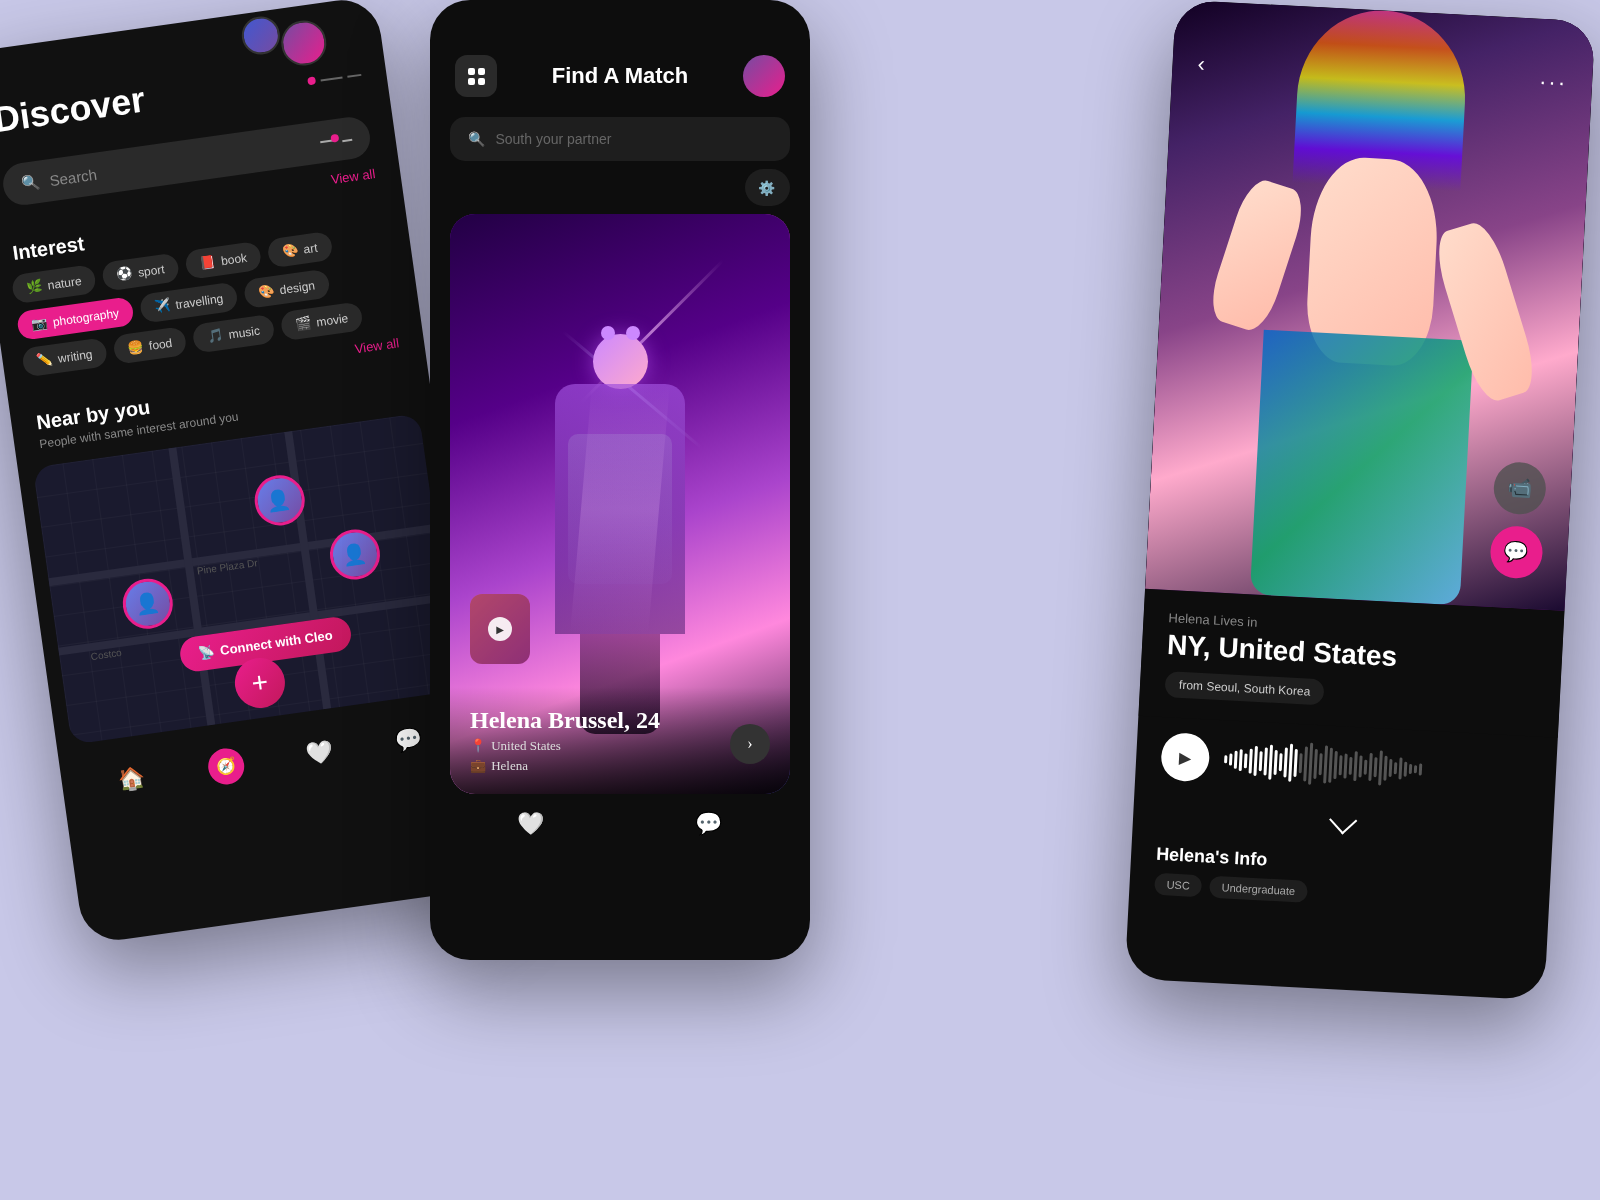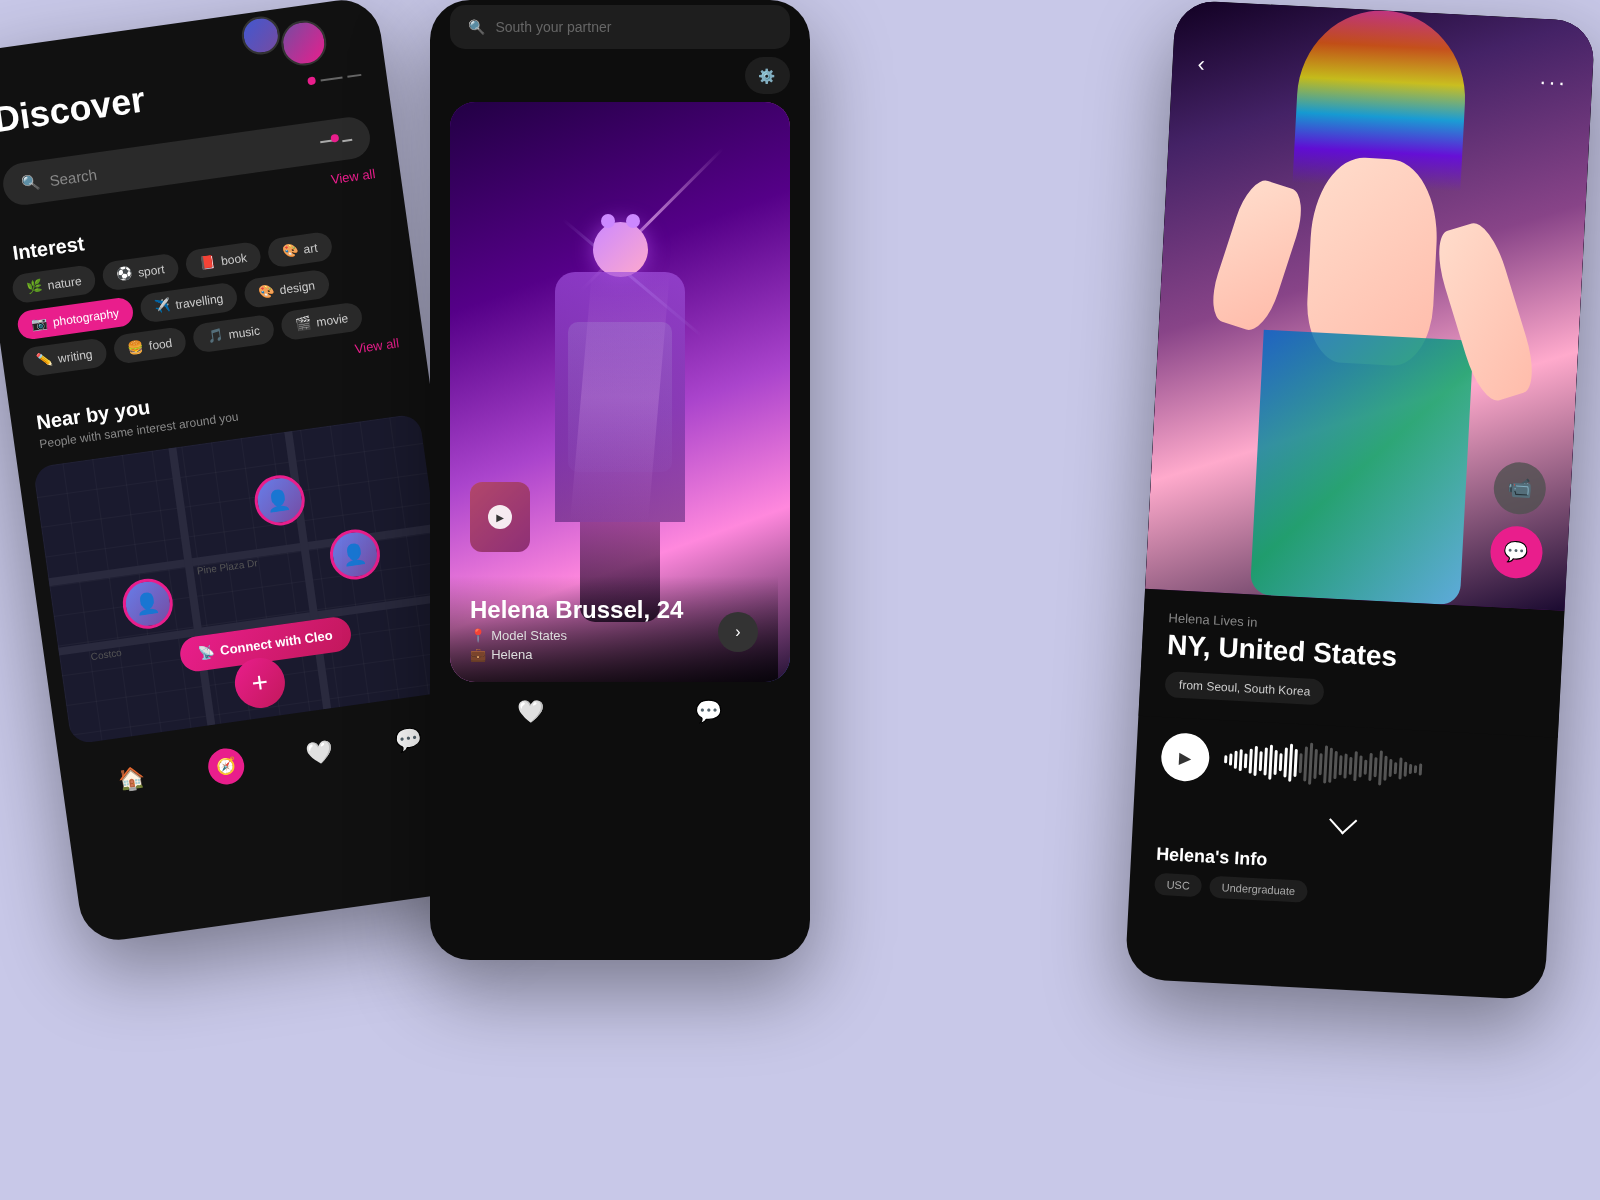--- a/index.html
+++ b/index.html
@@ -279,23 +279,24 @@
       border-radius: 25px;
       overflow: hidden;
       position: relative;
       height: 580px;
       background: linear-gradient(135deg, #6a0dad, #c850c0, #4158d0);
     }
     .card-info {
       position: absolute;
       bottom: 0;
       left: 0;
-      right: 12px;
+      right: 0;
       padding: 20px;
       background: linear-gradient(transparent, rgba(0,0,0,0.8));
+      font-family: Liberation Serif, serif;
     }
     .card-name {
       color: white;
       font-size: 24px;
       font-weight: 700;
     }
     .card-detail {
       color: #ddd;
       font-size: 13px;
       display: flex;
@@ -657,20 +658,32 @@
 
   <div class="bottom-nav">
     <span class="nav-icon active">🏠</span>
     <div class="nav-icon pink-active">🧭</div>
     <span class="nav-icon">🤍</span>
     <span class="nav-icon">💬</span>
   </div>
 </div>
 
 <div class="phone phone-2">
+  <div class="p2-header">
+    <div class="p2-grid-icon">
+      <div class="grid-dots">
+        <div class="grid-dot"></div>
+        <div class="grid-dot"></div>
+        <div class="grid-dot"></div>
+        <div class="grid-dot"></div>
+      </div>
+    </div>
+    <h2 class="p2-title">Find A Match</h2>
+    <div class="p2-avatar"></div>
+  </div>
 
   <div class="p2-search">
     <span style="color:#666;">🔍</span>
     <span>South your partner</span>
   </div>
 
   <div class="p2-filter">
     <div class="filter-btn">
       <span style="color:#aaa; font-size:14px;">⚙️</span>
     </div>
@@ -704,21 +717,21 @@
         <div class="play-btn-sm">▶</div>
       </div>
     </div>
 
     <div class="card-info">
       <div style="display:flex; justify-content:space-between; align-items:flex-end;">
         <div>
           <div class="card-name">Helena Brussel, 24</div>
           <div class="card-detail">
             <span>📍</span>
-            <span>Model States</span>
+            <span>United States</span>
           </div>
           <div class="card-detail">
             <span>💼</span>
             <span>Helena</span>
           </div>
         </div>
         <div class="card-next">
           <span>›</span>
         </div>
       </div>

